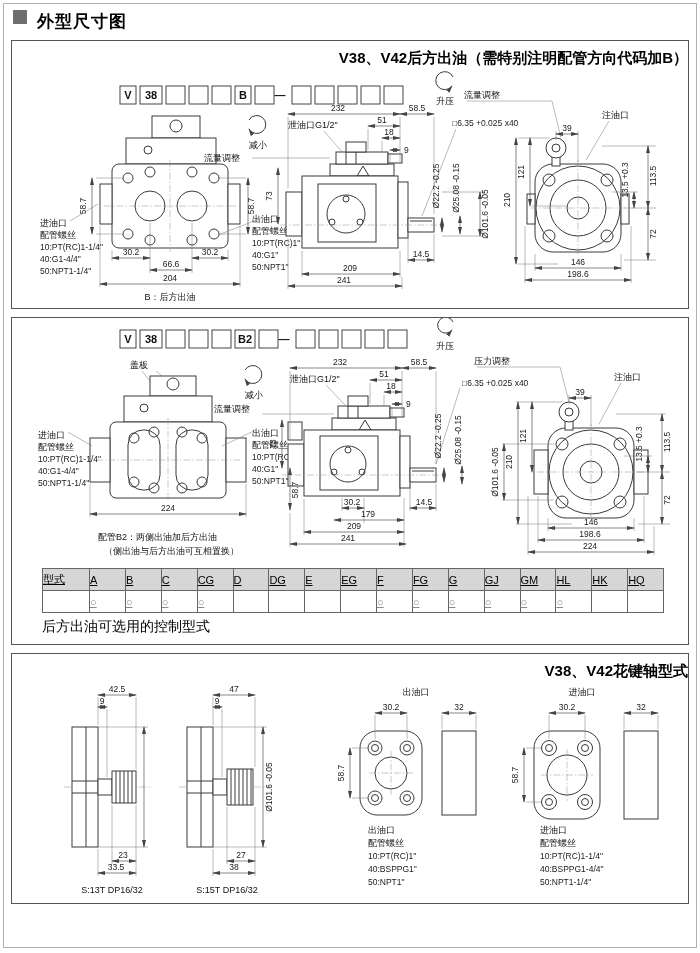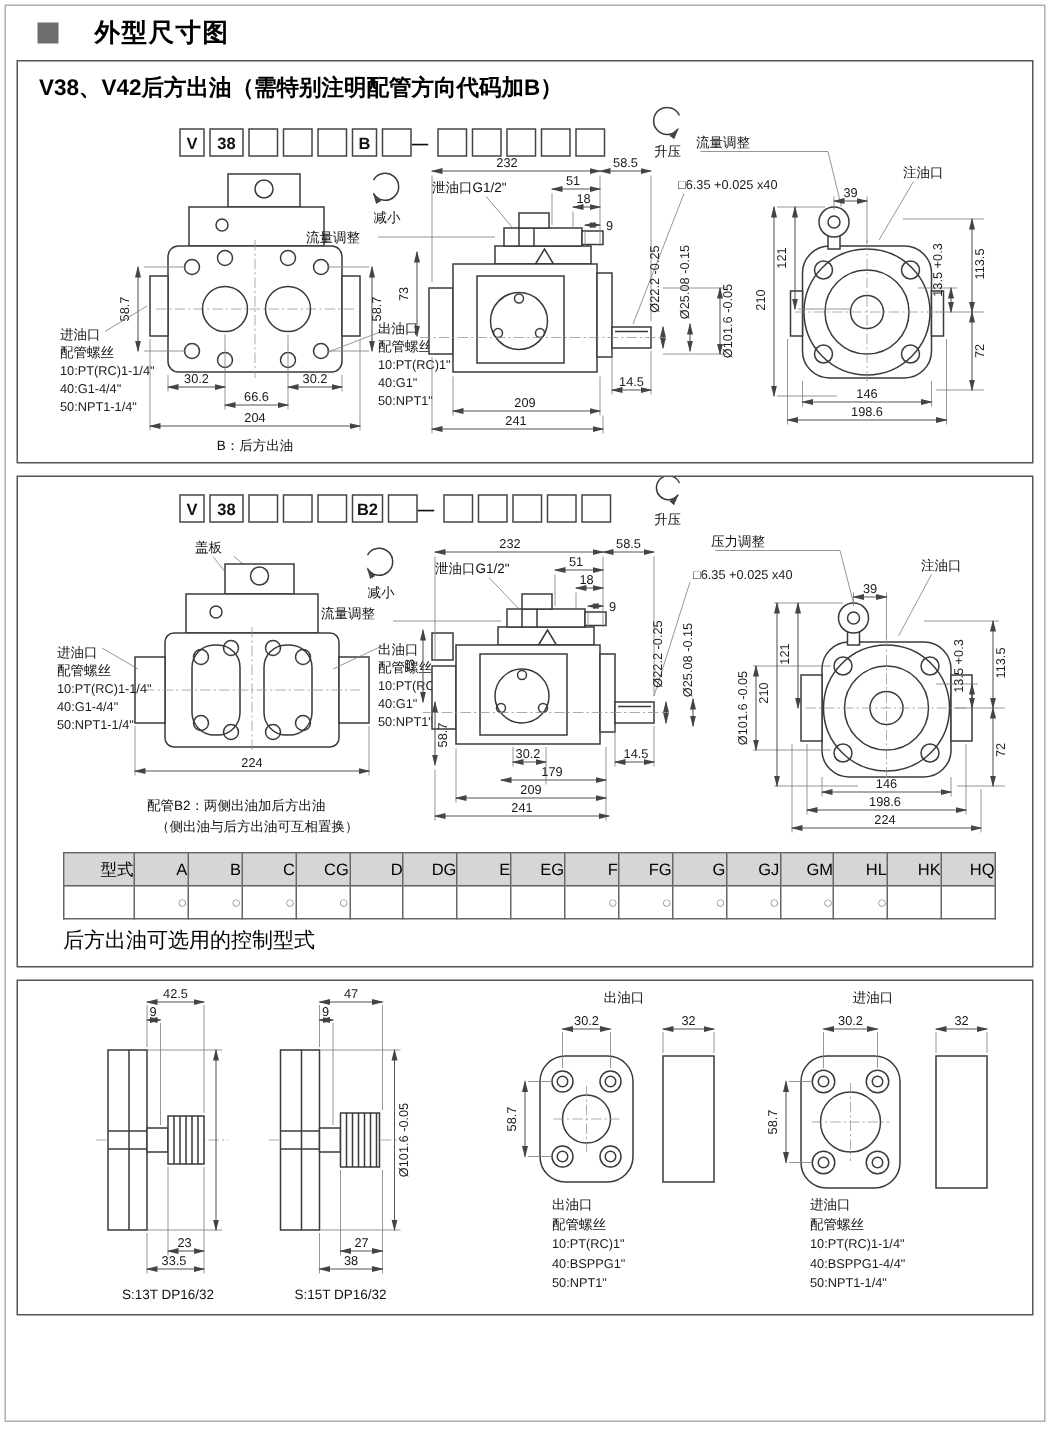--- a/index.html
+++ b/index.html
@@ -1,39 +1,39 @@
 <!DOCTYPE html>
 <html><head>
 <meta charset="utf-8">
 <style>
   html,body{margin:0;padding:0;background:#fff;color:#000;
     font-family:"Liberation Sans",sans-serif;}
   body{width:700px;height:953px;box-sizing:border-box;padding:3px;}
   .page{border:1px solid #b0b0b0;height:945px;box-sizing:border-box;padding:4px 7px;}
-  .page-header{display:flex;align-items:center;gap:24px;margin:2px 0 7px 14px;}
+  .page-header{display:flex;gap:10px;margin:2px 0 7px 2px;}
   .hdr-sq{width:14px;height:14px;background:#6e6e6e;display:inline-block;}
   .hdr-txt{font-size:17px;font-weight:bold;letter-spacing:1px;}
   .panel{border:1px solid #555;background:#fff;margin-bottom:8px;}
   .panel.last{margin-bottom:0;}
-  .sec-title{margin:0;padding:8px 0 0 14px;font-size:15px;font-weight:bold;}
+  .sec-title{margin:0;padding:8px 0 0 14px;font-size:15px;font-weight:bold;text-align:right;}
   svg{display:block;}
   svg text{font-family:"Liberation Sans",sans-serif;}
   .ol{fill:none;stroke:#3a3a3a;stroke-width:1;}
   .olf{fill:#fff;stroke:#3a3a3a;stroke-width:1;}
   .dl{fill:none;stroke:#555;stroke-width:0.7;marker-start:url(#aS);marker-end:url(#aE);}
   .el{fill:none;stroke:#808080;stroke-width:0.55;}
   .cl{fill:none;stroke:#909090;stroke-width:0.5;stroke-dasharray:7 2 1.5 2;}
   .dt{font-size:8.5px;fill:#1a1a1a;text-anchor:middle;}
   .dts{font-size:8.5px;fill:#1a1a1a;text-anchor:start;}
   .lb{font-size:9px;fill:#111;text-anchor:start;}
   .lbm{font-size:9px;fill:#111;text-anchor:middle;}
   .cd{font-size:11px;font-weight:bold;fill:#111;text-anchor:middle;}
   .box{fill:#fff;stroke:#444;stroke-width:1;}
   table.ctl{border-collapse:collapse;margin:4px 28px 0 30px;width:622px;table-layout:fixed;}
-  table.ctl th,table.ctl td{border:1px solid #666;text-align:right;padding:0;height:21px;}
+  table.ctl th,table.ctl td{border:1px solid #666;text-align:left;padding:0;height:21px;text-decoration:underline;}
   table.ctl th{background:#d6d6d6;font-size:11px;font-weight:normal;}
   table.ctl td{font-size:11px;color:#8a8a8a;}
   table.ctl th:first-child{width:46px;}
   .tbl-note{font-size:14px;padding:5px 0 8px 30px;}
 </style>
 </head>
 <body>
 
 <div class="page">
 
@@ -504,20 +504,21 @@
         <td>○</td>
         <td></td>
         <td></td>
       </tr>
     </tbody>
       </table>
     <div class="tbl-note">后方出油可选用的控制型式</div>
   </section>
 
   <section class="panel last">
+    <h2 class="sec-title">V38、V42花键轴型式</h2>
     <svg width="682" height="222" viewBox="0 0 682 222">
 
       <g>
         <line class="cl" x1="52" y1="106" x2="140" y2="106"></line>
         <rect class="olf" x="60" y="46" width="26" height="120"></rect>
         <line class="ol" x1="74" y1="46" x2="74" y2="166"></line>
         <line class="ol" x1="60" y1="100" x2="86" y2="100"></line>
           <line class="ol" x1="60" y1="112" x2="86" y2="112"></line>
         <rect class="olf" x="86" y="98" width="14" height="16"></rect>
         <rect class="olf" x="100" y="90" width="24" height="32"></rect>

